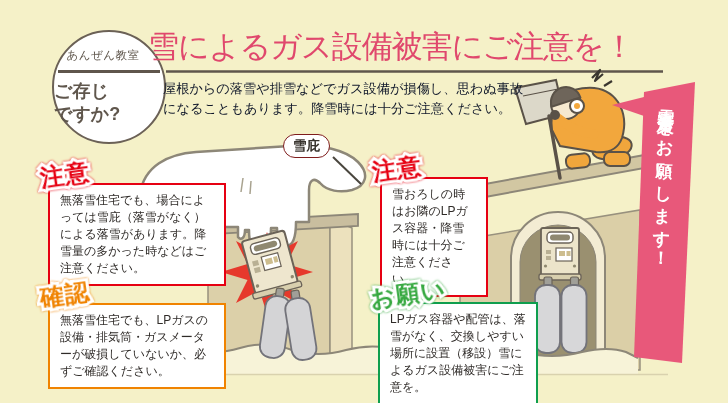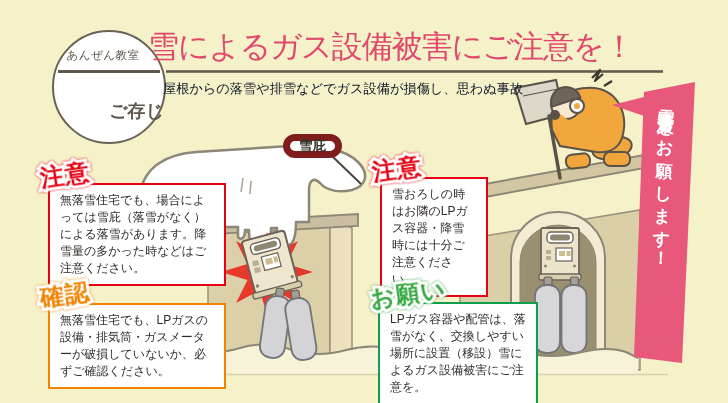--- a/index.html
+++ b/index.html
@@ -16,36 +16,36 @@
   }
   .circle-small {
     position:absolute; top:16px; left:0; right:12px; text-align:center;
     font-size:11.5px; color:#5f564c; letter-spacing:0.5px;
   }
   .circle-divider {
     position:absolute; top:38px; left:4px; right:4px; height:2.5px;
     background:#5f564c;
   }
   .circle-main {
-    position:absolute; top:48px; left:0; right:0; text-align:right;
-    font-size:18px; line-height:1.3; font-weight:bold; color:#5f564c;margin-top:20px;
+    position:absolute; top:48px; left:0; right:0; text-align:left;
+    font-size:18px; line-height:1.3; font-weight:bold; color:#5f564c;
   }
   .main-title {
     position:absolute; left:148px; top:26px; z-index:2;
     font-size:31px; font-weight:400; letter-spacing:-1px; color:#e0486d;
     white-space:nowrap;
   }
   .subtitle {
     position:absolute; left:163px; top:79px; z-index:2;
     font-size:13.2px; line-height:1.55; color:#0f172a;
   }
   
   .cornice-label {
     position:absolute; left:283px; top:134px; height:24px; padding:0 9px;
-    background:#fff; border:7px solid #7f1d1d; border-radius:14px;
+    background:#fff; border:1px solid #7f1d1d; border-radius:14px;
     display:flex; align-items:center; z-index:2;
     font-size:13.5px; font-weight:600; color:#36322c; box-sizing:border-box;
   }
   
   .card {
     position:absolute; background:#fff; border:2.2px solid;
     padding:7px 10px; font-size:12px; line-height:1.42; color:#2f2b28;
     z-index:3; box-sizing:border-box;
   }
   .card-red    { border-color:#e60012; }
@@ -193,27 +193,29 @@
       <polygon points="644,92 695,82 682,363 634,357" fill="#e8587a"></polygon>
       <polygon points="644,97 644,116 612,105" fill="#e8587a"></polygon>
     </g>
   </svg>
 
   <div class="circle-badge">
     <div class="circle-small">あんぜん教室</div>
     <div class="circle-divider"></div>
     <div class="circle-main">
       <span>ご存じ</span><br>
+      <span>ですか?</span>
     </div>
   </div>
 
   <div class="main-title">雪によるガス設備被害にご注意を！</div>
 
   <div class="subtitle">
     <span>屋根からの落雪や排雪などでガス設備が損傷し、思わぬ事故</span><br>
+    <span>になることもあります。降雪時には十分ご注意ください。</span>
   </div>
 
   <div class="cornice-label">雪庇</div>
 
   <div id="card1" class="card card-red">
     <span class="badge" data-text="注意">注意</span>
     <span>無落雪住宅でも、場合によっては雪庇（落雪がなく）による落雪があります。降雪量の多かった時などはご注意ください。</span>
   </div>
 
   <div id="card2" class="card card-red">

